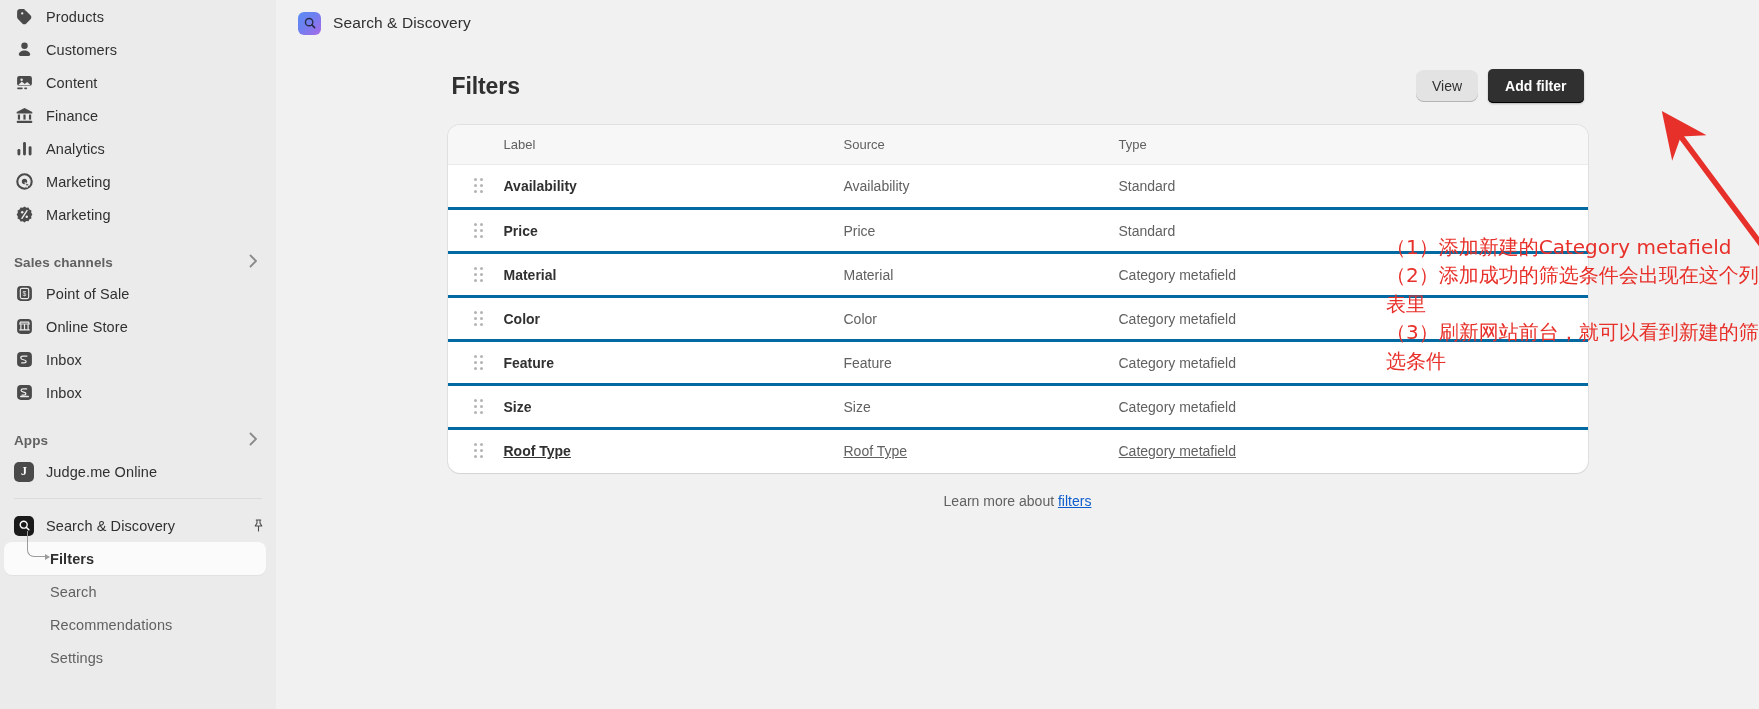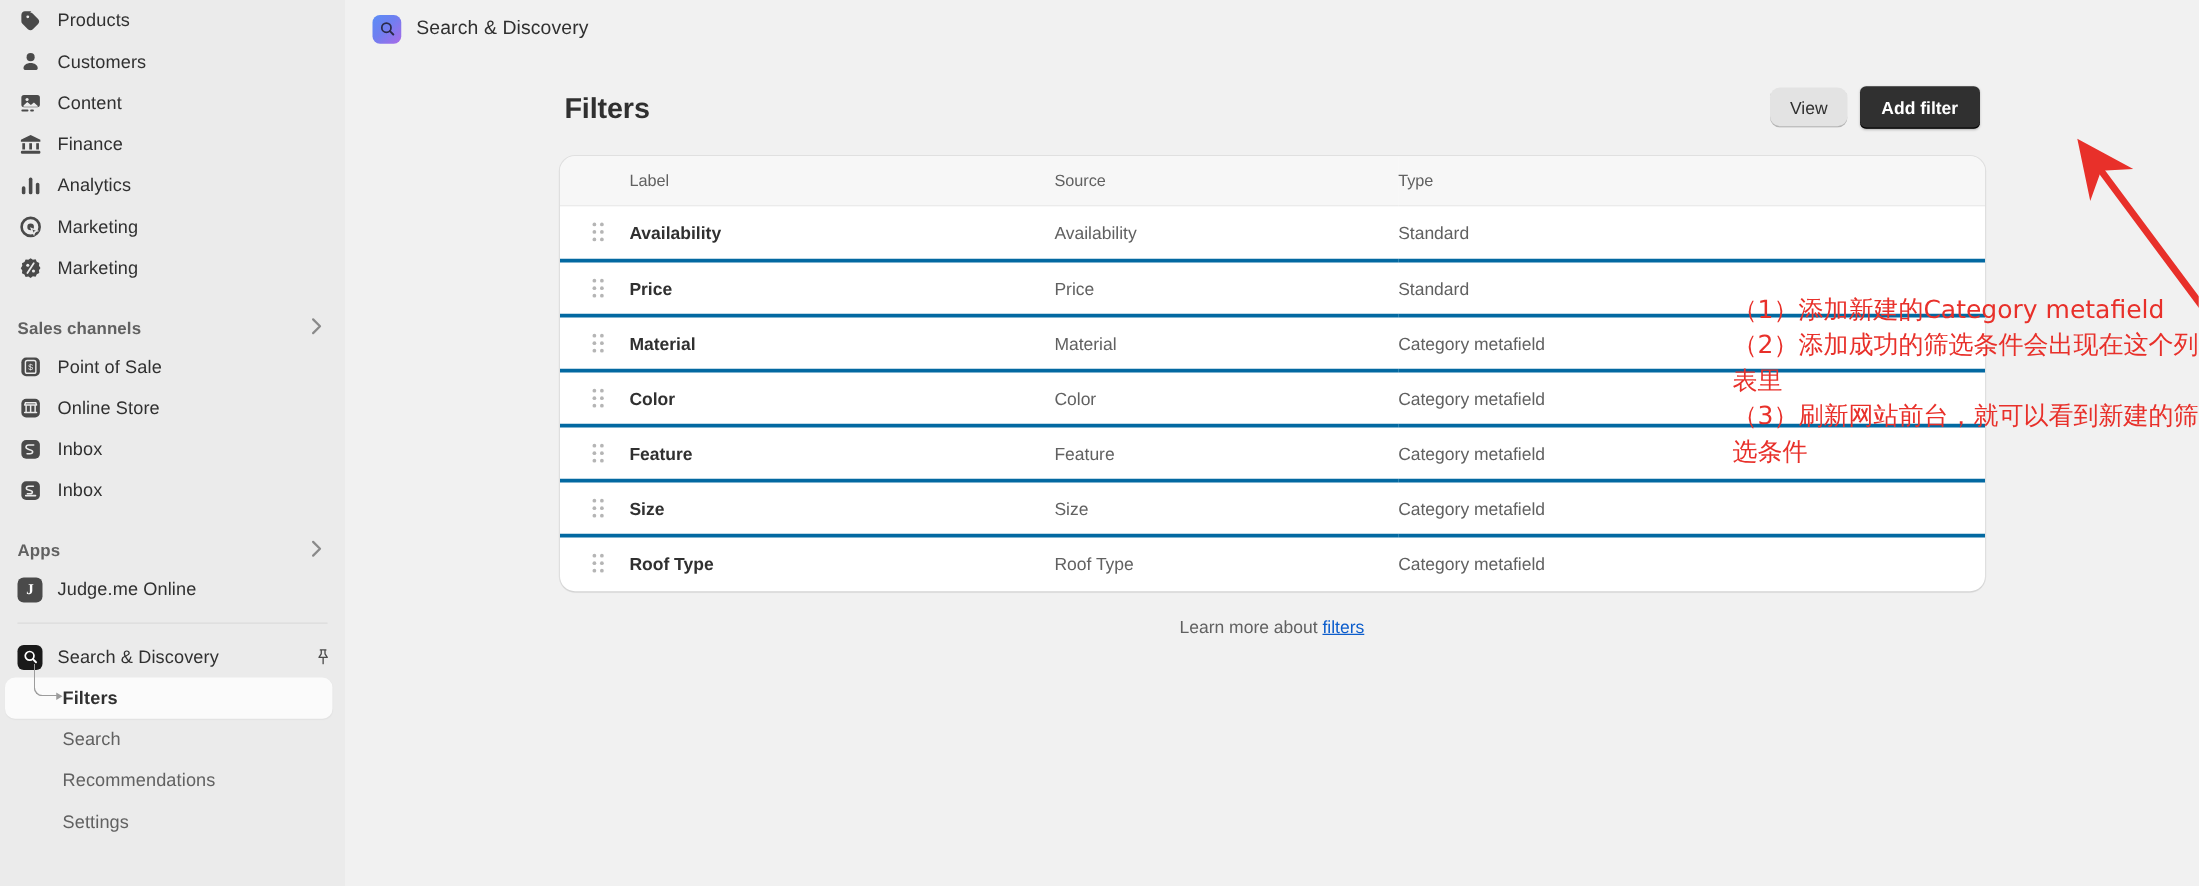--- a/index.html
+++ b/index.html
@@ -148,21 +148,21 @@
     padding: 12px 0 12px 0;
     border-bottom: 1px solid #ebebeb;
   }
   table.filters td {
     padding: 0;
     border-bottom: 3px solid #0369a1;
     height: 44px;
     vertical-align: middle;
     font-size: 14px;
   }
-  table.filters tr:last-child td { border-bottom: none; }
+  table.filters tr:last-child td { border-bottom: none; text-decoration: underline; }
   .c-handle { width: 56px; }
   .c-label  { width: 340px; }
   .c-source { width: 275px; }
   .c-type   { width: auto; }
   .cell-label { font-weight: 700; color: #303030; }
   .cell-plain { color: #616161; }
   th.c-label, th.c-source, th.c-type { padding-left: 0; }
 
   .grip {
     width: 12px; height: 16px;

